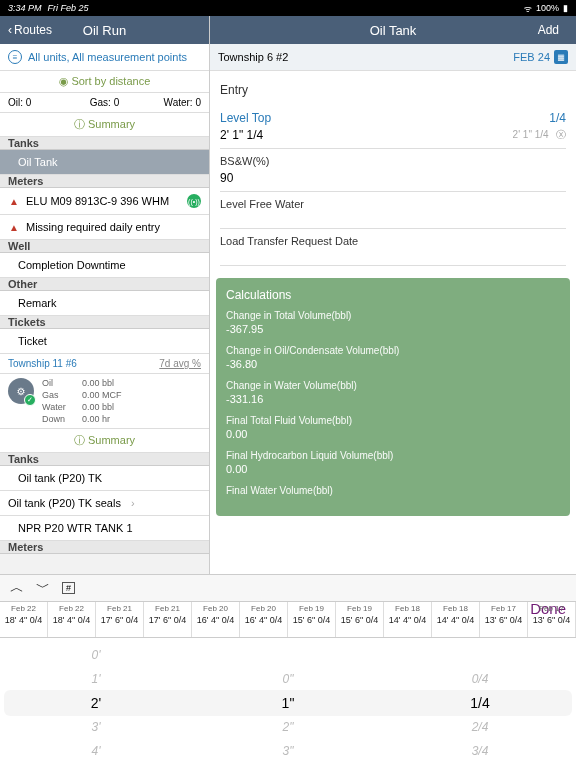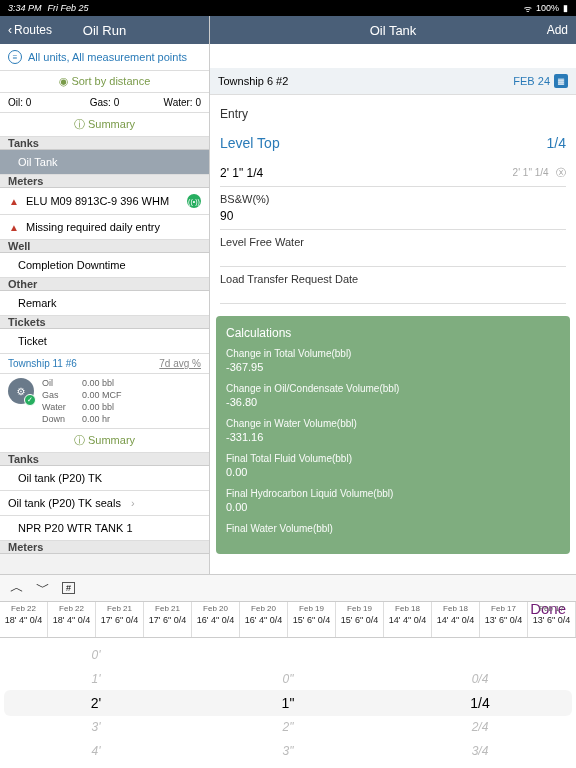--- a/index.html
+++ b/index.html
@@ -52,31 +52,31 @@
 .mini-badge { width: 26px; height: 26px; background: #6a7a8a; border-radius: 50%; position: relative; display: flex; align-items: center; justify-content: center; color: #fff; font-size: 10px; }
 .mini-check { position: absolute; bottom: -2px; right: -2px; width: 12px; height: 12px; background: #27ae60; border-radius: 50%; border: 1.5px solid #fff; display: flex; align-items: center; justify-content: center; color: #fff; font-size: 7px; }
 .mini-cols { display: grid; grid-template-columns: 34px auto; gap: 2px 6px; }
 
 .seals-row { display: flex; align-items: center; }
 .chevron { color: #aaa; margin-left: 4px; }
 
 
 .right-panel { flex: 1; background: #fff; display: flex; flex-direction: column; overflow: hidden; }
 .right-header { background: #4a5f78; color: #fff; height: 28px; display: flex; align-items: center; justify-content: center; position: relative; font-size: 13px; }
-.add-btn { position: absolute; right: 8px; font-size: 12px; }
-
-.sub-header { background: #eef2f5; padding: 6px 8px; display: flex; justify-content: space-between; align-items: center; font-size: 11px; border-bottom: 1px solid #ddd; margin-top: 24px; }
+.add-btn { position: absolute; right: 17px; font-size: 12px; }
+
+.sub-header { background: #eef2f5; padding: 6px 8px; display: flex; justify-content: space-between; align-items: center; font-size: 11px; border-bottom: 1px solid #ddd; }
 .sub-date { color: #2a7bb8; display: flex; align-items: center; gap: 4px; }
 .cal-icon { width: 14px; height: 14px; background: #2a7bb8; border-radius: 2px; display: flex; align-items: center; justify-content: center; color: #fff; font-size: 8px; }
 
 .entry-section { padding: 12px 10px; }
 .entry-title { font-size: 12px; color: #333; margin-bottom: 8px; font-weight: 500; }
 
 .field-row { border-bottom: 1px solid #ddd; padding: 6px 0; }
-.field-label-row { display: flex; justify-content: space-between; font-size: 14px; color: #2a7bb8; margin-bottom: 14px; }
+.field-label-row { display: flex; justify-content: space-between; font-size: 12px; color: #2a7bb8; margin-bottom: 2px; }
 .field-value-row { display: flex; justify-content: space-between; align-items: center; font-size: 12px; }
 .field-clear { color: #999; font-size: 10px; }
 .field-hint { color: #aaa; font-size: 10px; margin-right: 4px; }
 .field-label-plain { font-size: 11px; color: #333; }
 
 .calc-panel { background: #7fad7f; color: #fff; margin: 0 6px; border-radius: 4px; padding: 10px; overflow: hidden; }
 .calc-title { font-size: 12px; margin-bottom: 8px; }
 .calc-row { margin-bottom: 10px; }
 .calc-label { font-size: 10px; opacity: 0.95; }
 .calc-value { font-size: 11px; margin-top: 2px; }

